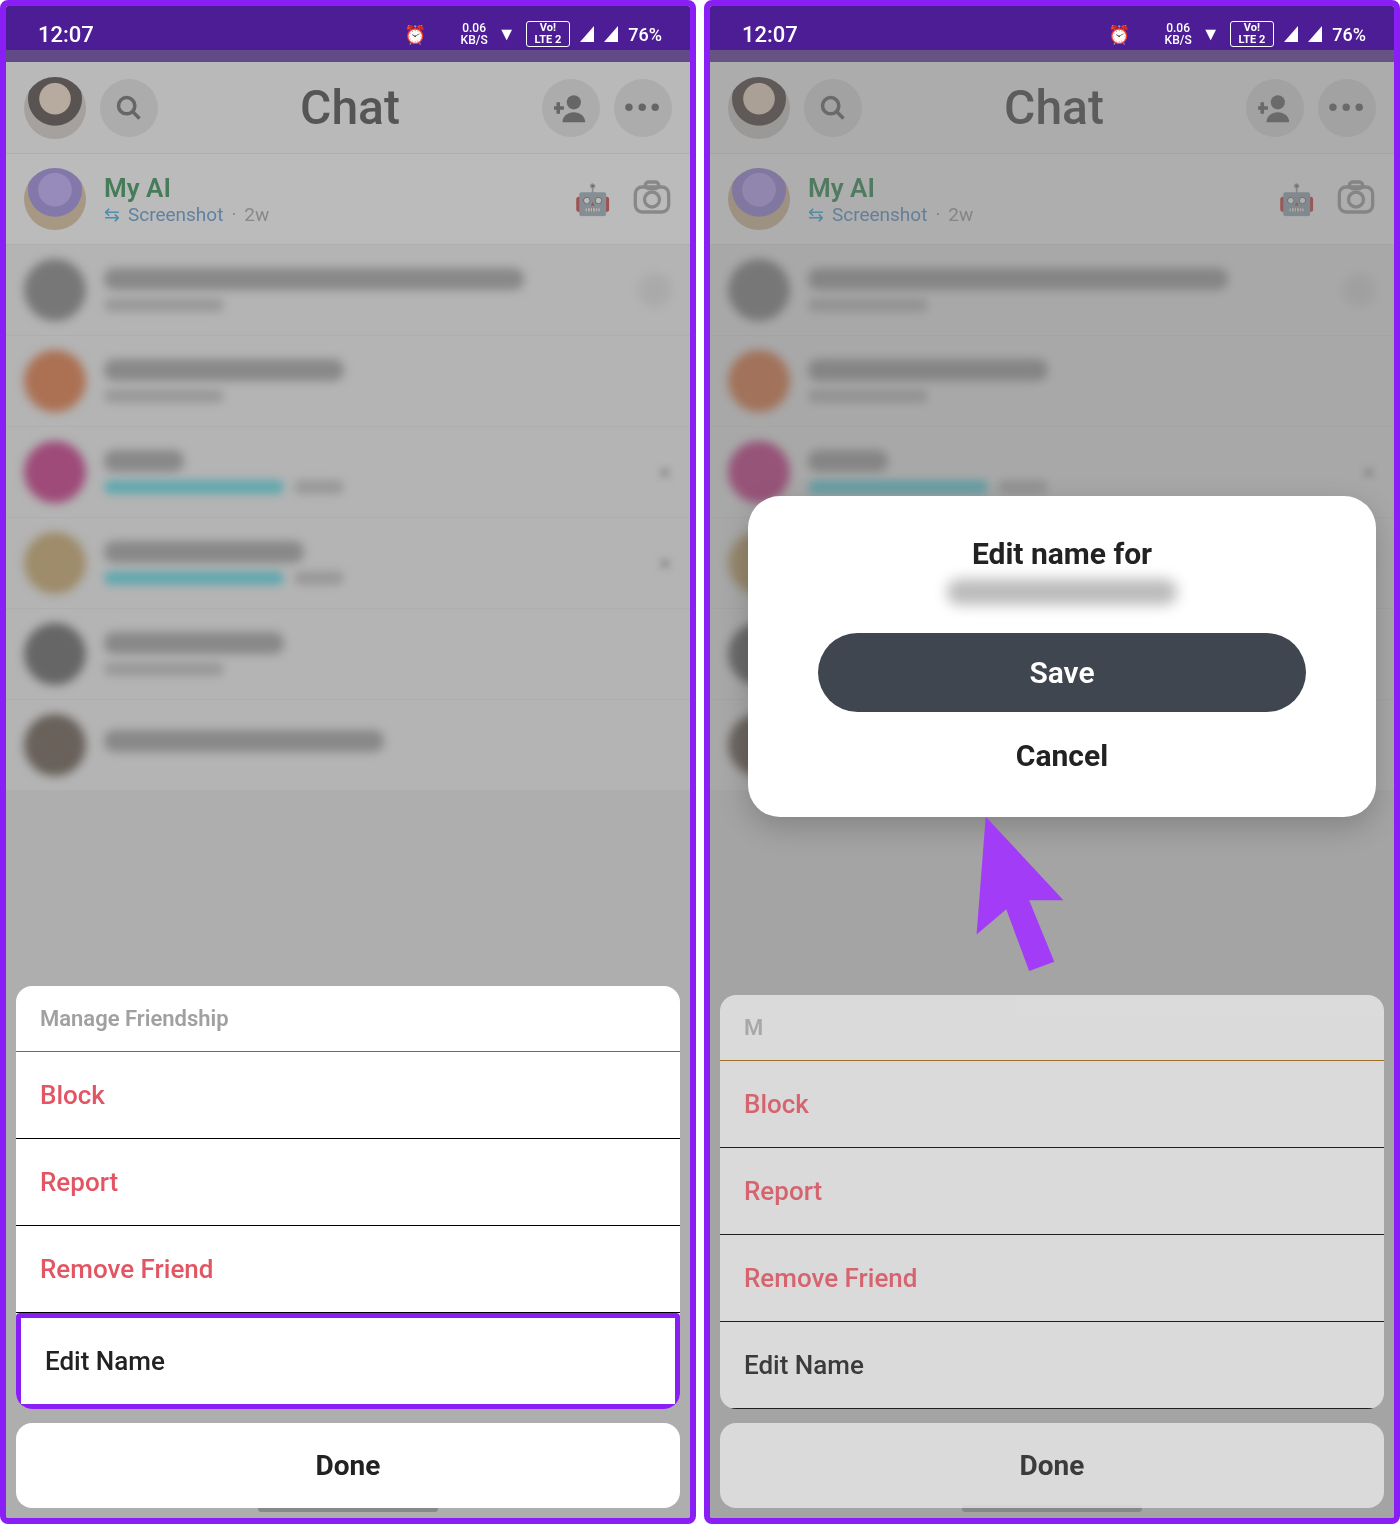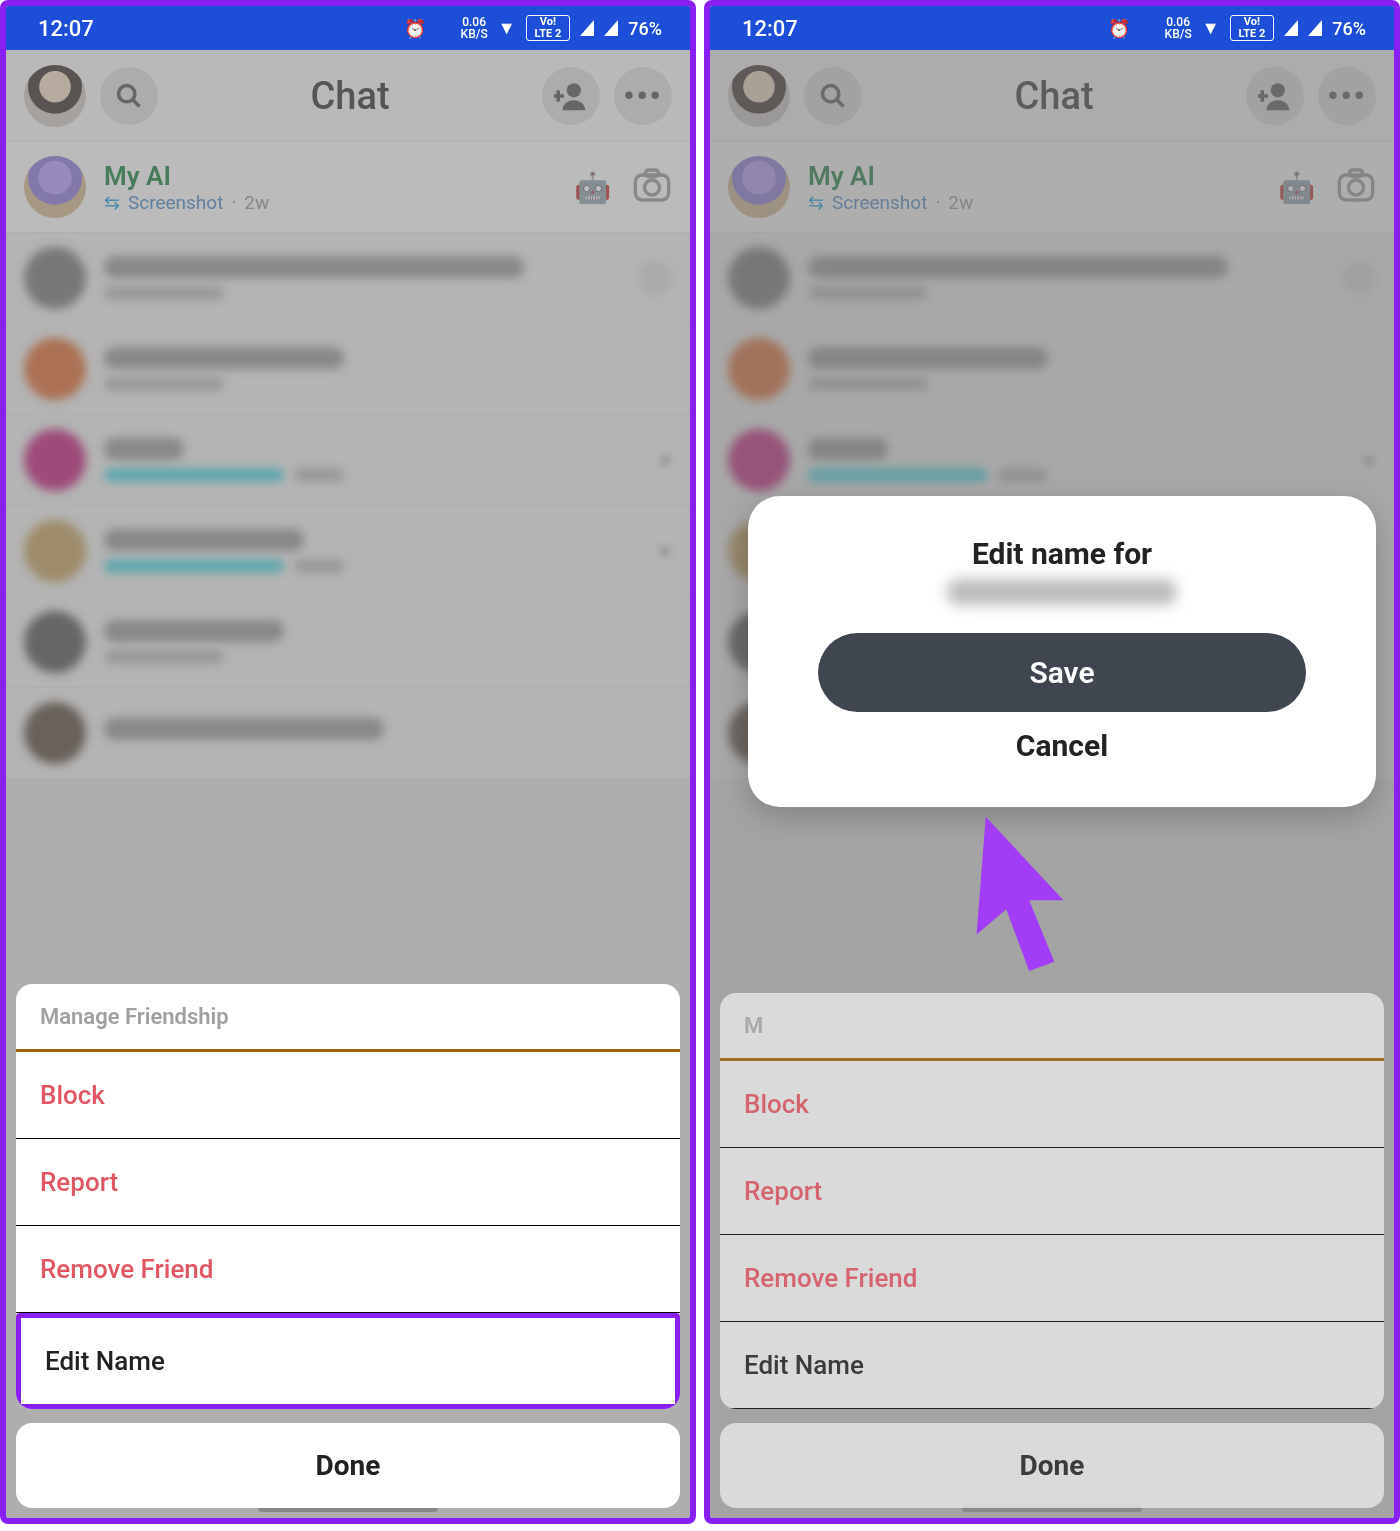--- a/index.html
+++ b/index.html
@@ -18,22 +18,22 @@
     border-radius: 8px;
     background: #e5e5e5;
     position: relative;
     overflow: hidden;
     flex-shrink: 0;
   }
   .phone + .phone { margin-left: 8px; }
 
   
   .status-bar {
-    height: 44px;
-    background: #1d4ed8;
+    height: 56px;
+    background: #4c1d95;
     color: #fff;
     display: flex;
     align-items: center;
     justify-content: space-between;
     padding: 0 28px 0 32px;
     font-size: 22px;
     font-weight: 500;
   }
   .status-right { display: flex; align-items: center; gap: 10px; font-size: 18px; }
   .status-right .kbs { font-size: 12px; line-height: 1; text-align: center; }
@@ -52,21 +52,21 @@
     border-bottom:1px solid #e6e6e6;
   }
   .avatar-main {
     width:62px; height:62px; border-radius:50%;
     background:#f5e5d5; display:flex; align-items:flex-end; justify-content:center; overflow:hidden;
   }
   .circ-btn {
     width:58px; height:58px; border-radius:50%; background:#e0e0e0;
     display:flex; align-items:center; justify-content:center;
   }
-  .chat-title { flex:1; text-align:center; font-size:38px; font-weight:500; color:#333; }
+  .chat-title { flex:1; text-align:center; font-size:48px; font-weight:500; color:#333; }
 
   
   .chat-list { background:#e9e9e9; position:relative; filter: blur(0); }
   .row {
     display:flex; align-items:center; background:#fefefe; padding:14px 18px; gap:18px;
     border-bottom:1px solid #e5e5e5;
   }
   .row.blurred { background:#f0f0f0; }
   .row .av { width:62px;height:62px;border-radius:50%; background:#ddd; flex-shrink:0; overflow:hidden; display:flex;align-items:center;justify-content:center;}
   .row .content { flex:1; min-width:0; }
@@ -90,21 +90,21 @@
     pointer-events:none;
   }
 
   
   .sheet {
     position:absolute; left:10px; right:10px; bottom:10px;
     border-radius:16px;
     z-index:10;
   }
   .sheet-card { background:#fff; border-radius:16px; overflow:hidden; margin-bottom:14px; }
-  .sheet-title { padding:20px 24px; font-size:22px; font-weight:600; color:#a0a0a0; border-bottom:3px solid #a16207; }
+  .sheet-title { padding:20px 24px; font-size:22px; font-weight:600; color:#a0a0a0; border-bottom:1px solid #a16207; }
   .sheet-item { padding:28px 24px; font-size:26px; border-bottom:1px solid #000000; }
   .sheet-item.red { color:#e25563; font-weight:500; }
   .sheet-item.black { color:#222; font-weight:500; }
   .sheet-item.highlight { border:5px solid #8a1ff5; border-radius:4px; }
   .done-btn { background:#fff; border-radius:16px; padding:26px; text-align:center; font-size:28px; font-weight:700; color:#222; }
 
   
   .dialog {
     position:absolute; left:38px; right:0; top:490px;
     background:#fff; border-radius:32px;
@@ -115,21 +115,21 @@
   .dialog h3 { text-align:center; font-size:30px; font-weight:700; color:#222; margin-bottom:8px; }
   .dialog .blur-user { width:230px;height:26px;background:#bbb;border-radius:12px;filter:blur(7px);margin:0 auto 28px; }
   .dialog .name-input {
     border:5px solid #8a1ff5; background:#f3f3f3;
     padding:16px 18px; font-size:28px; font-weight:600;
     text-decoration:underline; margin-bottom:30px;
   }
   .dialog .save {
     background:#3f464f; color:#fff; border-radius:60px;
     text-align:center; padding:22px; font-size:30px; font-weight:600;
-    margin-bottom:16px;
+    margin-bottom:26px;
   }
   .dialog .cancel { text-align:center; font-size:30px; font-weight:700; color:#222; }
 
   .cursor {
     position:absolute; z-index:30; width:120px; height:160px;
   }
   .home-ind { position:absolute; bottom:6px; left:50%; transform:translateX(-50%); width:180px; height:7px; border-radius:6px; background:#888; }
 
   
   .purple-head{ width:100%;height:100%; background:radial-gradient(circle at 50% 35%, #b79fff 32%, #8d78db 34%, #8d78db 52%, #d4b88f 54%); }

